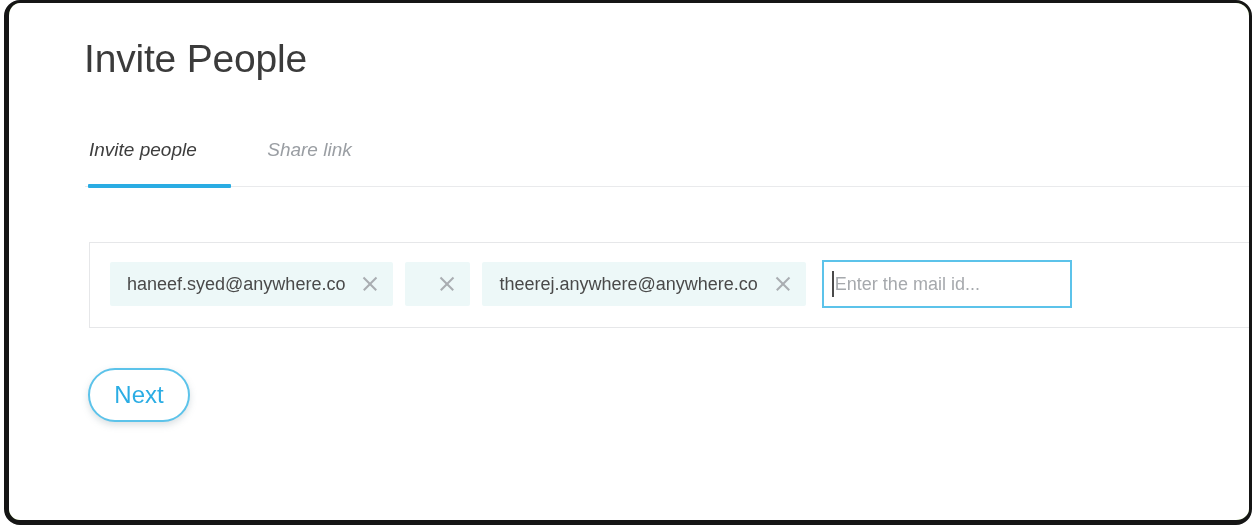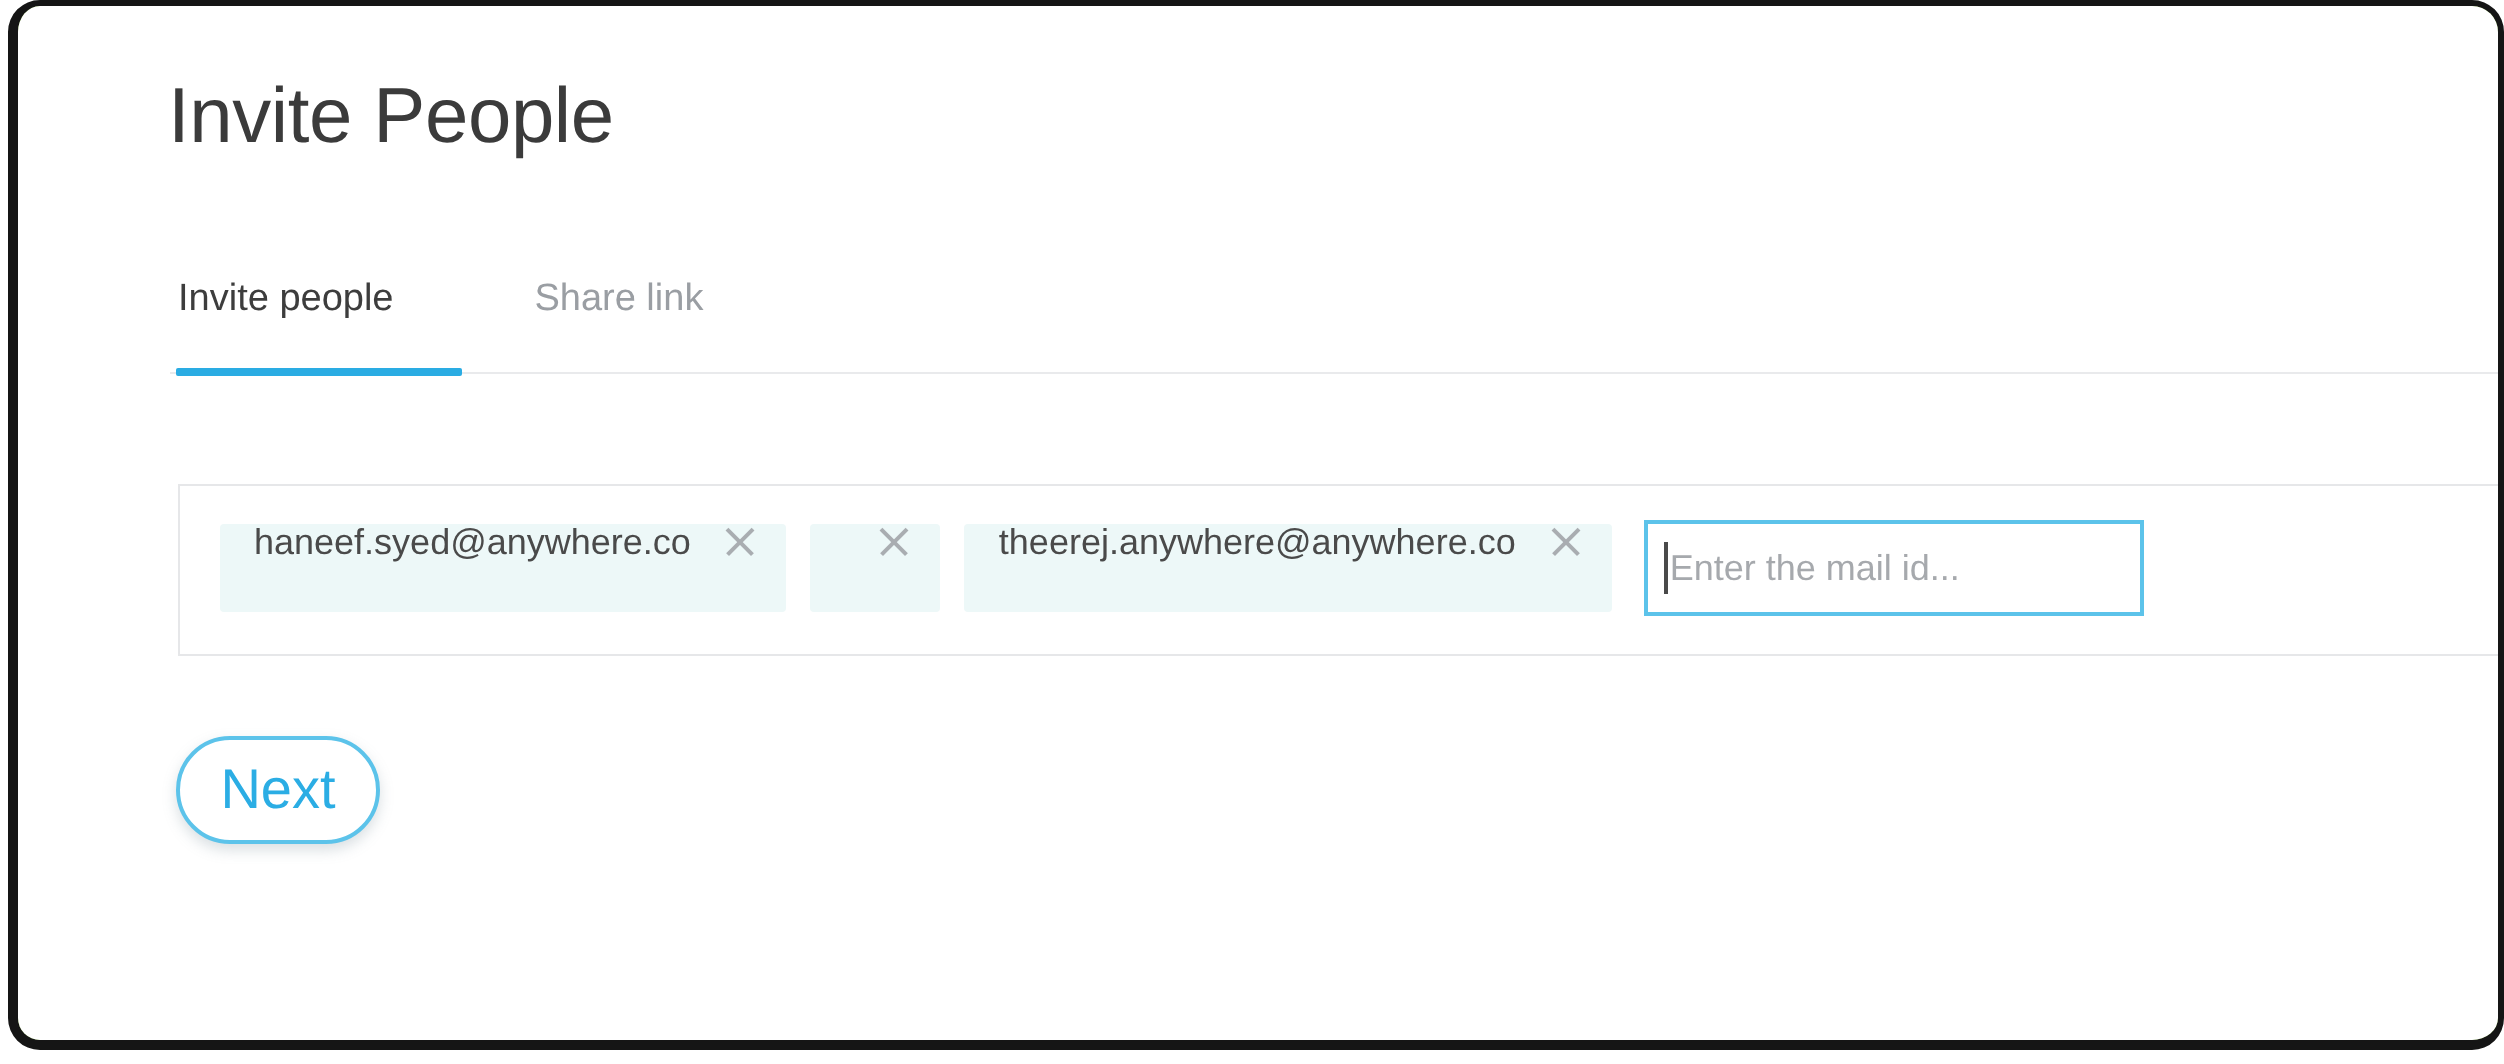--- a/index.html
+++ b/index.html
@@ -49,20 +49,21 @@
     line-height: 1;
   }
 
   
   .tabs {
     position: absolute;
     left: 76px;
     top: 130px;
     right: 0;
     height: 54px;
+    font-style: italic;
   }
   .tabs-divider {
     position: absolute;
     left: 0;
     right: 0;
     bottom: 0;
     height: 1px;
     background: #e9eaec;
   }
   .tab {
@@ -110,21 +111,21 @@
     position: absolute;
     left: 20px;
     top: 17px;
     display: flex;
     align-items: center;
     gap: 12px;
     white-space: nowrap;
   }
   .chip {
     display: inline-flex;
-    align-items: flex-start;
+    align-items: center;
     height: 44px;
     background: #edf8f8;
     padding: 0 14px 0 17px;
     border-radius: 2px;
     box-sizing: border-box;
   }
   .chip-label {
     font-size: 18px;
     color: #4a4a4a;
     line-height: 1;
@@ -190,21 +191,21 @@
     left: 79px;
     top: 365px;
     width: 102px;
     height: 54px;
     box-sizing: border-box;
     border: 2px solid #5cc3ea;
     border-radius: 27px;
     background: #ffffff;
     color: #2bade4;
     font-family: "Liberation Sans", sans-serif;
-    font-size: 28px;
+    font-size: 24px;
     line-height: 1;
     cursor: pointer;
     box-shadow: 0 3px 7px rgba(120,140,150,0.28);
     padding: 0;
   }
 </style>
 </head>
 <body>
 
 <div class="frame">

